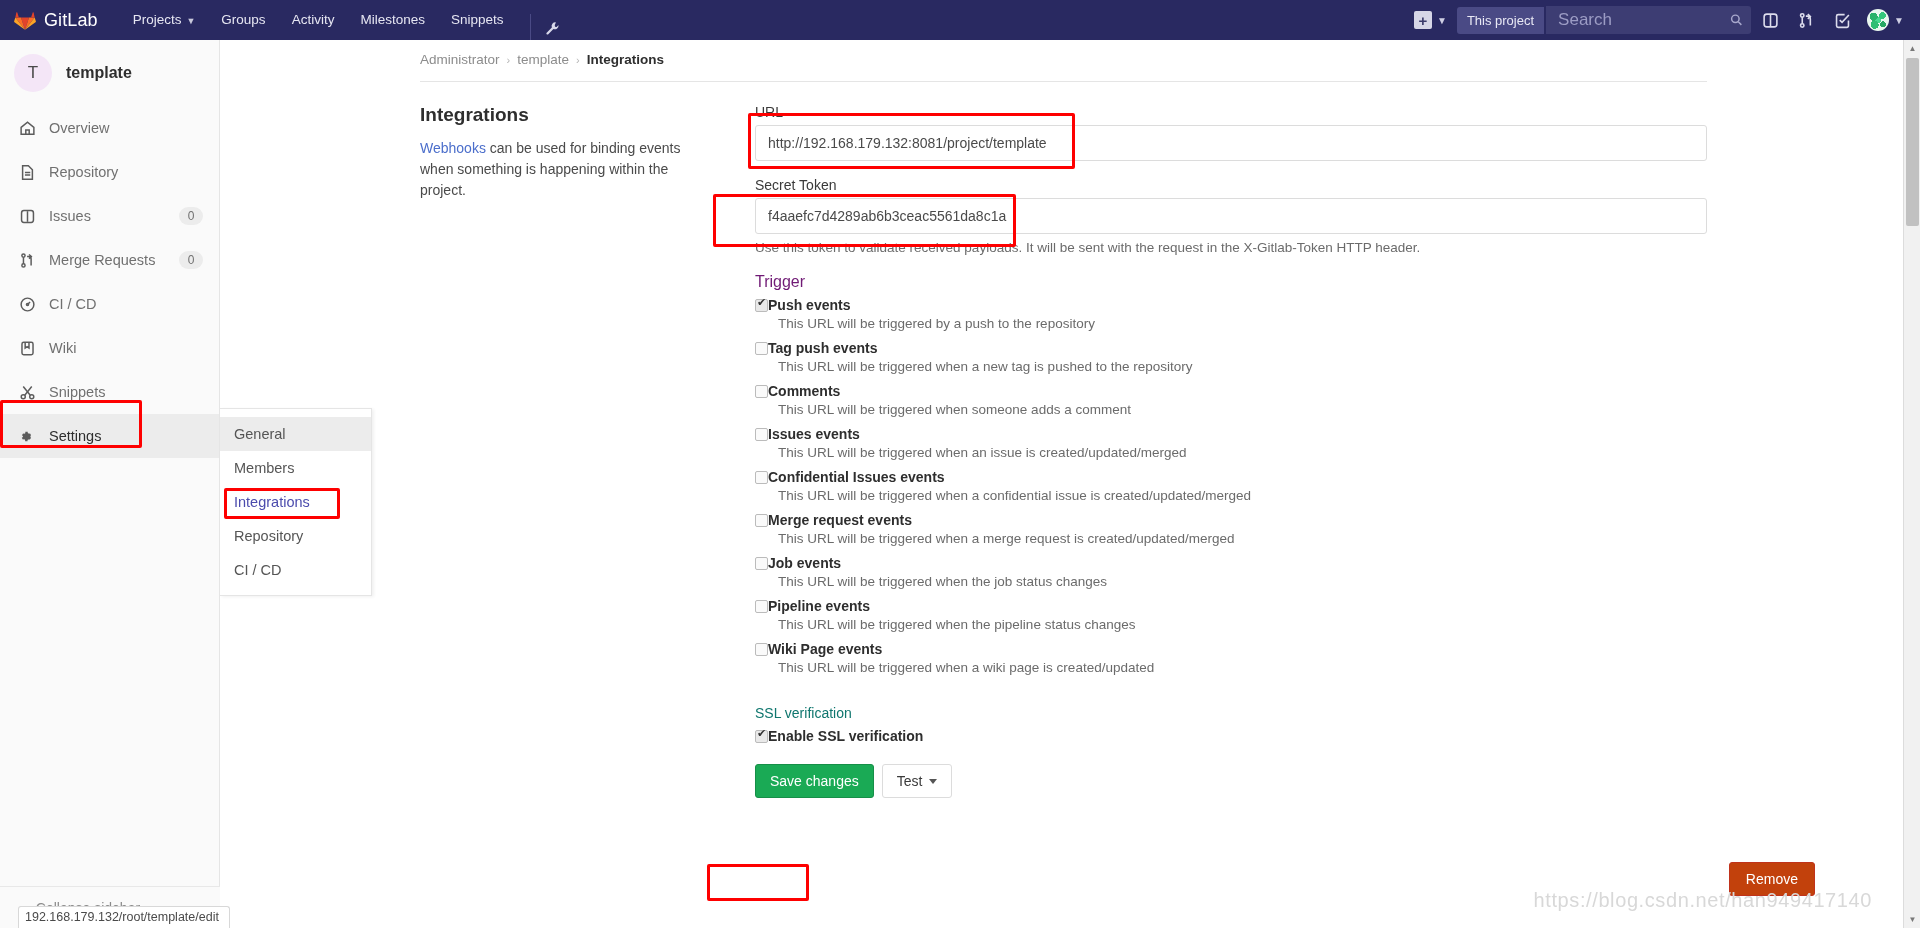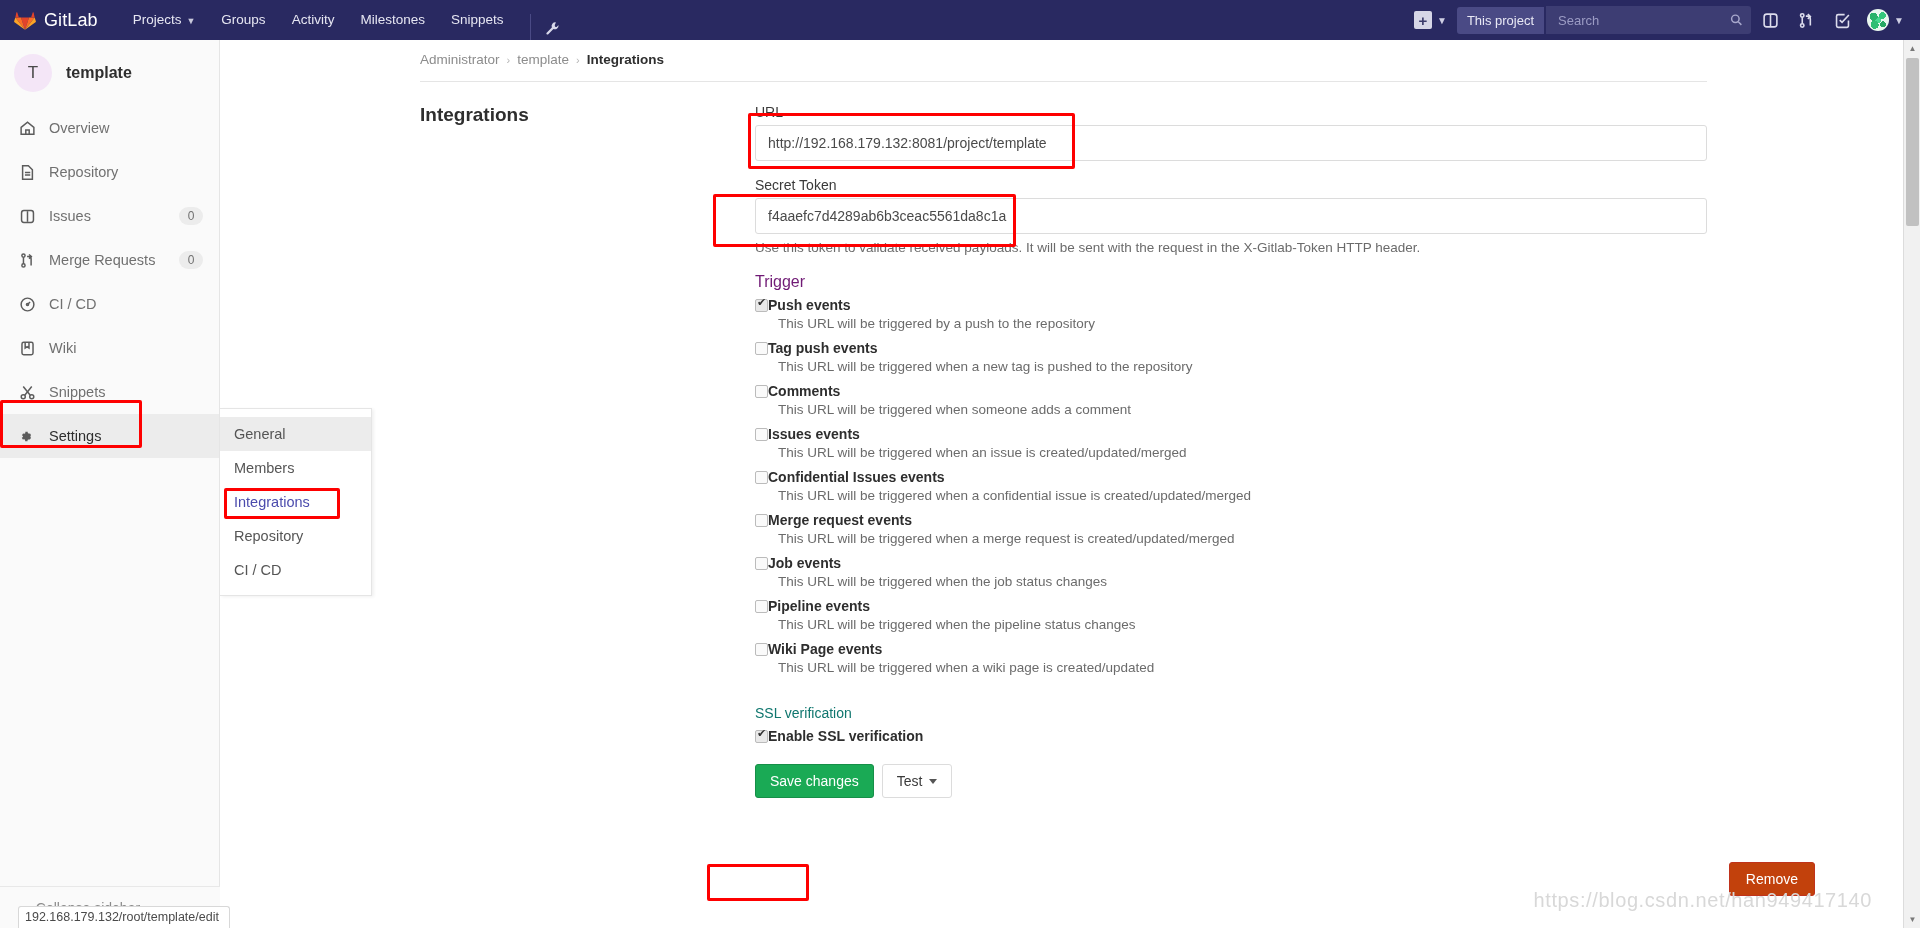--- a/index.html
+++ b/index.html
@@ -46,21 +46,21 @@
   .proj-scope {
     background: #4a4a85; color: #e9e9f5; font-size: 13px;
     padding: 6px 10px; border-radius: 3px 0 0 3px; white-space: nowrap;
   }
   .search-box {
     background: #3d3d73; border-radius: 0 3px 3px 0; width: 205px; height: 28px;
     display: flex; align-items: center; padding: 0 8px 0 10px;
   }
   .search-box input {
     background: transparent; border: 0; outline: none; color: #c6c6de;
-    font-size: 13px; width: 100%; font-family: "Liberation Sans", sans-serif;
+    font-size: 17px; width: 100%; font-family: "Liberation Sans", sans-serif;
   }
   .search-box input::placeholder { color: #9c9cc4; }
   .nav-icon-btn {
     width: 34px; height: 40px; display: flex; align-items: center; justify-content: center;
     color: #dcdcec;
   }
   .avatar-nav {
     width: 22px; height: 22px; border-radius: 50%;
     background:
       radial-gradient(circle at 30% 35%, #29b36a 0 4px, transparent 4px),
@@ -425,20 +425,23 @@
     <span class="crumb-sep">›</span>
     <span class="crumb-current">Integrations</span>
   </div>
 
   <hr class="hr-top">
 
   <div class="section">
 
     <div class="section-left">
       <h2 class="section-title">Integrations</h2>
+      <p class="section-desc">
+        <a href="#">Webhooks</a><span> can be used for binding events when something is happening within the project.</span>
+      </p>
     </div>
 
     <div class="section-right">
 
       <div class="group">
         <label class="field-label">URL</label>
         <input class="text-input" type="text" value="http://192.168.179.132:8081/project/template" style="">
       </div>
 
       <div class="group">

